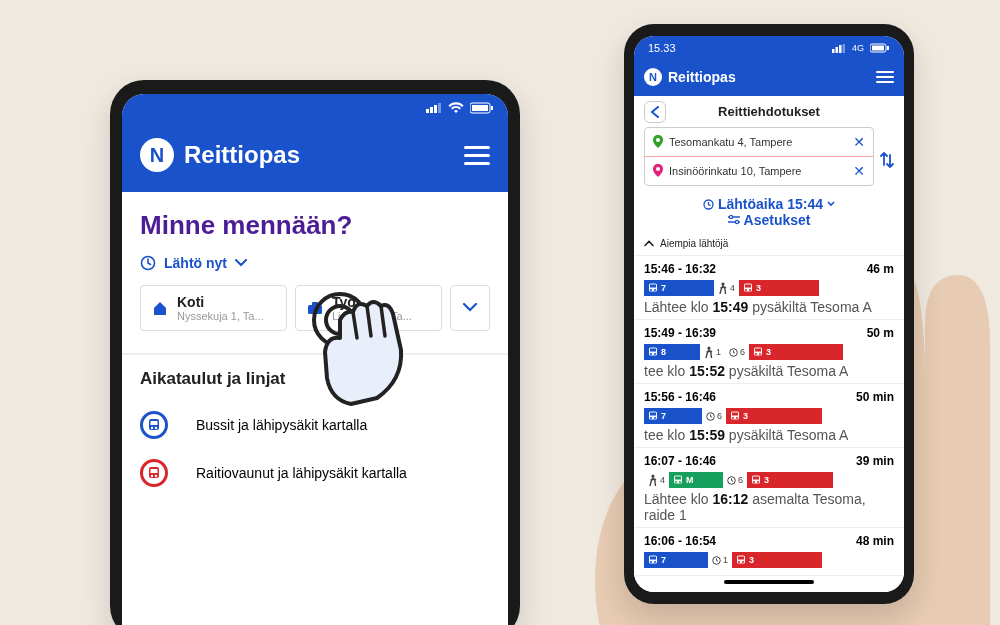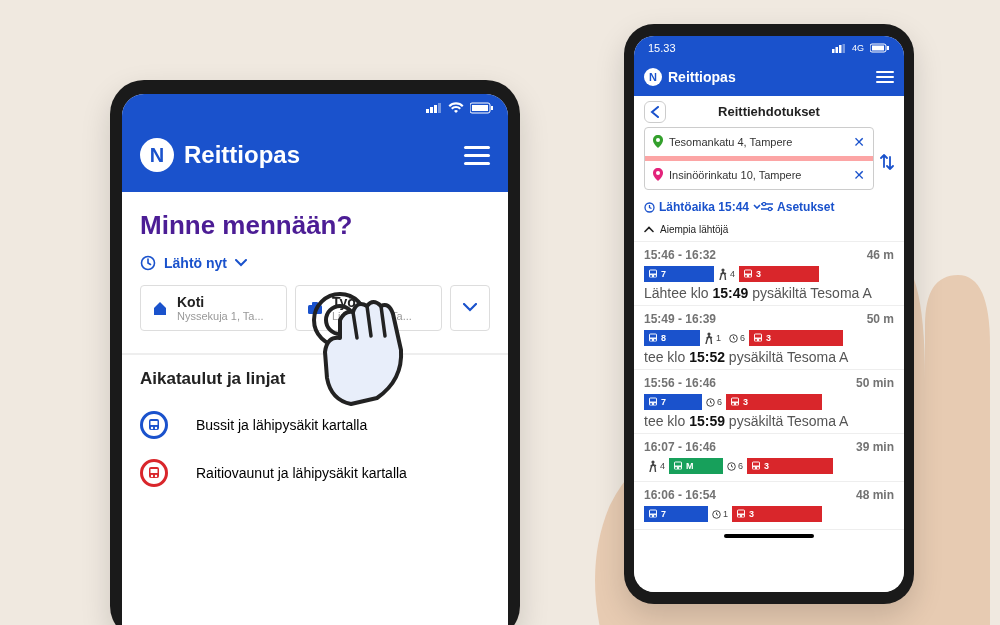--- a/index.html
+++ b/index.html
@@ -32,21 +32,21 @@
   .brand { display:flex; align-items:center; gap:10px; font-weight: 700; font-size: 24px; }
   .appheader.small .brand { font-size: 14px; gap:6px;}
   .brand-logo { width: 34px; height: 34px; border-radius: 50%; background:#fff; color:#1A52CC; display:flex; align-items:center; justify-content:center; font-weight: 800; font-size: 20px;}
   .appheader.small .brand-logo { width:18px; height:18px; font-size:11px;}
   .hamburger { display:flex; flex-direction:column; gap:5px; cursor:pointer;}
   .hamburger span{ width:26px; height:3px; background:#fff; border-radius:2px;}
   .appheader.small .hamburger span{width:18px; height:2px;}
   .appheader.small .hamburger{gap:3px;}
 
   
-  .content { padding: 18px 18px 0 18px; background:#fff; flex:1; overflow:hidden;border-radius:21px;}
+  .content { padding: 18px 18px 0 18px; background:#fff; flex:1; overflow:hidden;}
   .h1 { font-size: 26px; font-weight: 700; color:#4c1d95; margin-bottom: 0;}
   .search-box { position:relative;}
   .input-row { border:1px solid #bbb; border-radius:4px; display:flex; align-items:center; gap:10px; padding: 10px 12px; margin-bottom:8px;}
   .input-row.first{border-bottom-left-radius:0;border-bottom-right-radius:0; margin-bottom:0; border-bottom:0;}
   .input-row.second{border-top-left-radius:0;border-top-right-radius:0;}
   .pin { width:14px; position:relative;}
   .pin svg{display:block;}
   .placeholder { color:#777; font-size:15px;}
   .depart-row { display:flex; align-items:center; gap:8px; color:#1A52CC; font-weight:600; font-size:14px; margin:14px 0 14px 0;}
   .fav-row { display:flex; gap:8px;}
@@ -64,33 +64,33 @@
 
   
   .taphand{position:absolute; left:295px; top:280px; z-index:5; pointer-events:none;}
 
   
   .small .content{padding:8px 10px 0 10px; font-size:11px;}
   .page-title-row{display:flex; align-items:center; justify-content:center; position:relative; margin-bottom:8px;}
   .back-btn{position:absolute; left:0; width:22px; height:22px; border:1px solid #ccc; border-radius:6px; display:flex; align-items:center; justify-content:center; color:#1A52CC;}
   .page-title{font-weight:700; font-size:13px; color:#222;}
   .od-box{border:1px solid #ccc; border-radius:4px; margin-bottom:6px;}
-  .od-row{display:flex; align-items:center; padding:6px 8px; gap:6px; border-bottom:5px solid #fca5a5;}
+  .od-row{display:flex; align-items:center; padding:6px 8px; gap:6px; border-bottom:1px solid #fca5a5;}
   .od-row:last-child{border-bottom:none;}
   .od-text{flex:1; font-size:11px; color:#333;}
   .od-clear{color:#1A52CC; font-size:14px; cursor:pointer;}
   .od-wrap{position:relative;}
   .swap{color:#1A52CC; font-size:14px;}
-  .options-row{display:flex; justify-content:flex-start; align-items:center; color:#1A52CC; font-weight:600; font-size:12px; margin:4px 0 6px 0;}
+  .options-row{display:flex; justify-content:space-between; align-items:center; color:#1A52CC; font-weight:600; font-size:14px; margin:4px 0 6px 0;flex-direction:column;}
   .options-row .left{display:flex; align-items:center; gap:4px;}
   .options-row .right{display:flex; align-items:center; gap:4px;}
   .earlier{display:flex; align-items:center; gap:6px; font-size:10px; font-weight:400; color:#222; padding:4px 0 6px 0; border-bottom:1px solid #eee; margin:0 -10px; padding-left:10px; padding-right:10px;}
 
   .result{padding:6px 0 4px 0; border-bottom:1px solid #eee; margin:0 -10px; padding-left:10px; padding-right:10px;}
-  .result .top{display:flex; justify-content:space-between; font-size:12px; font-weight:700; color:#737373; margin-bottom:4px;text-align:center;}
+  .result .top{display:flex; justify-content:space-between; font-size:12px; font-weight:700; color:#000000; margin-bottom:4px;text-align:center;}
   .legbar{display:flex; align-items:center; height:16px; gap:0; margin-bottom:3px;}
   .seg{height:16px; display:flex; align-items:center; color:#fff; font-size:9px; font-weight:700; padding:0 4px; gap:3px;}
   .seg.bus{background:#1A52CC;}
   .seg.tram{background:#D9262B;}
   .seg.metro{background:#17A05B;}
   .seg .ico{width:10px;height:10px;}
   .walk{display:flex; align-items:center; gap:2px; padding:0 4px; font-size:9px; color:#444;}
   .sub{font-size:14px; color:#555;}
   .sub b{font-weight:700; color:#111;}
 
@@ -463,20 +463,21 @@
               <span class="seg tram" style="width:86px;color:#D9262B">
                 <svg class="ico" width="10" height="10">
                   <rect x="1" y="0.5" width="8" height="8" rx="1.5" fill="#fff" opacity=".95"></rect>
                   <rect x="2" y="1.5" width="6" height="3" fill="currentColor"></rect>
                   <circle cx="3" cy="7" r="1" fill="currentColor"></circle>
                   <circle cx="7" cy="7" r="1" fill="currentColor"></circle>
                 </svg>
                 <span style="color:#fff">3</span>
               </span>
             </div>
+            <div class="sub">Lähtee klo <b>16:12</b> asemalta Tesoma, raide 1</div>
           </div>
           <div class="result">
             <div class="top">
               <span>16:06 - 16:54</span>
               <span>48 min</span>
             </div>
     <div class="legbar">
               <span class="seg bus" style="width:64px;color:#1A52CC">
                 <svg class="ico" width="10" height="10">
                   <rect x="1" y="0.5" width="8" height="8" rx="1.5" fill="#fff" opacity=".95"></rect>

